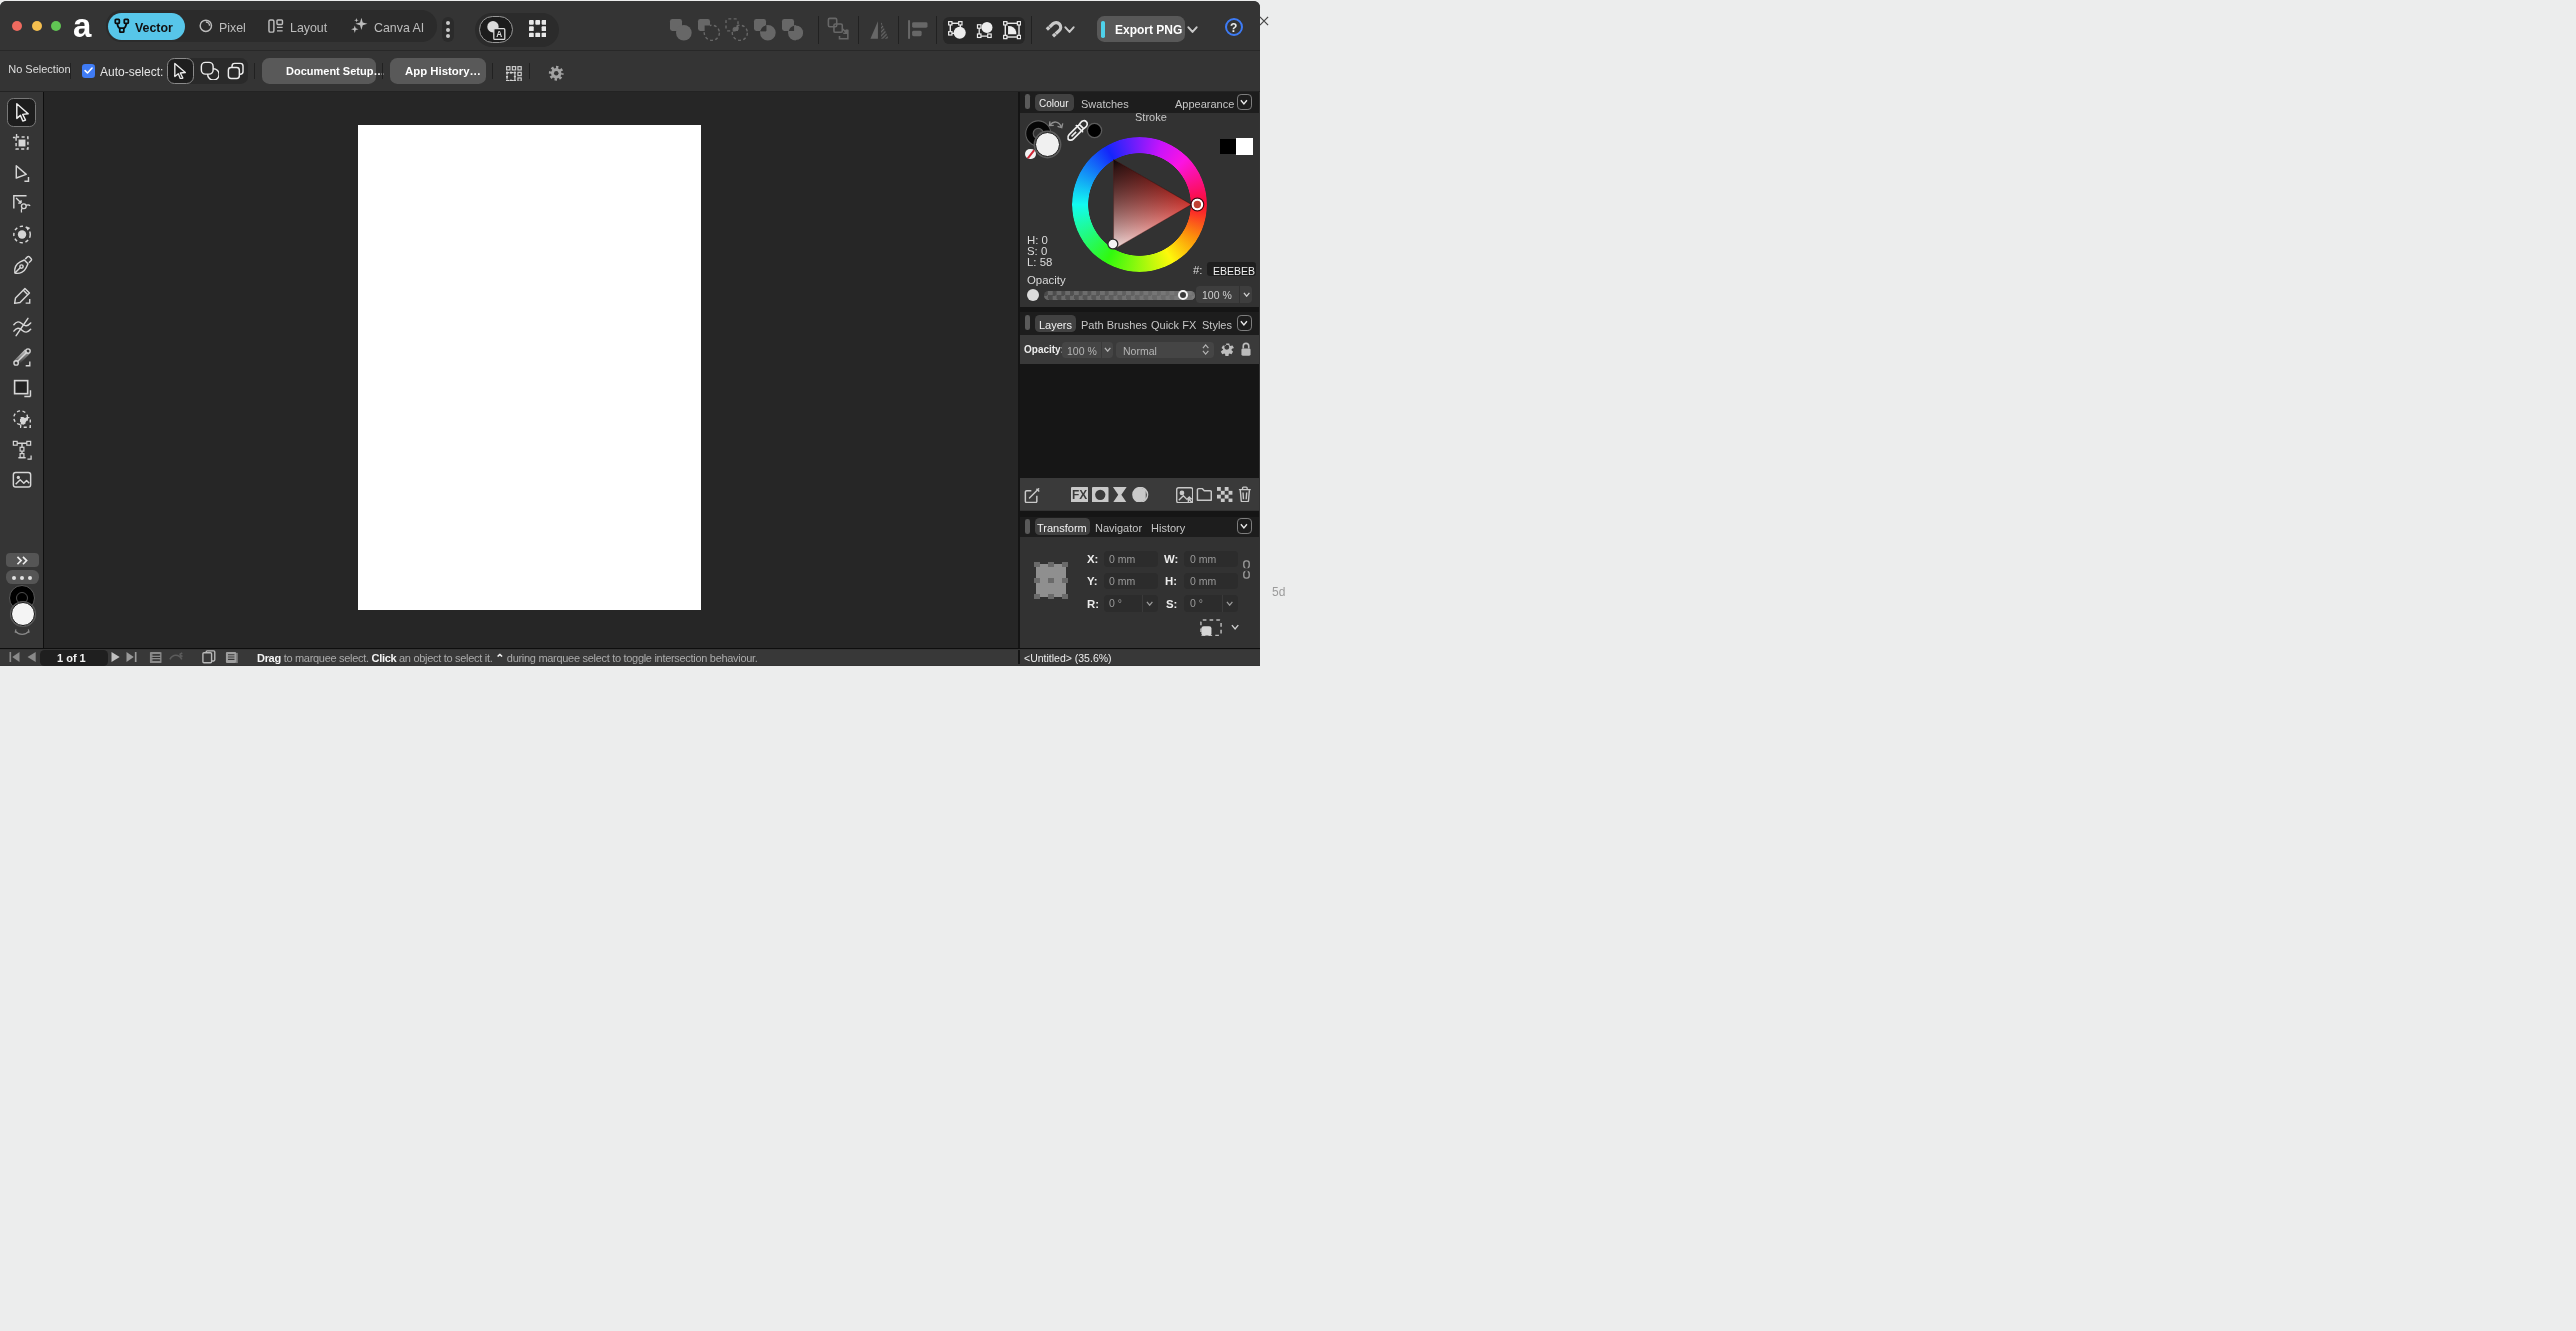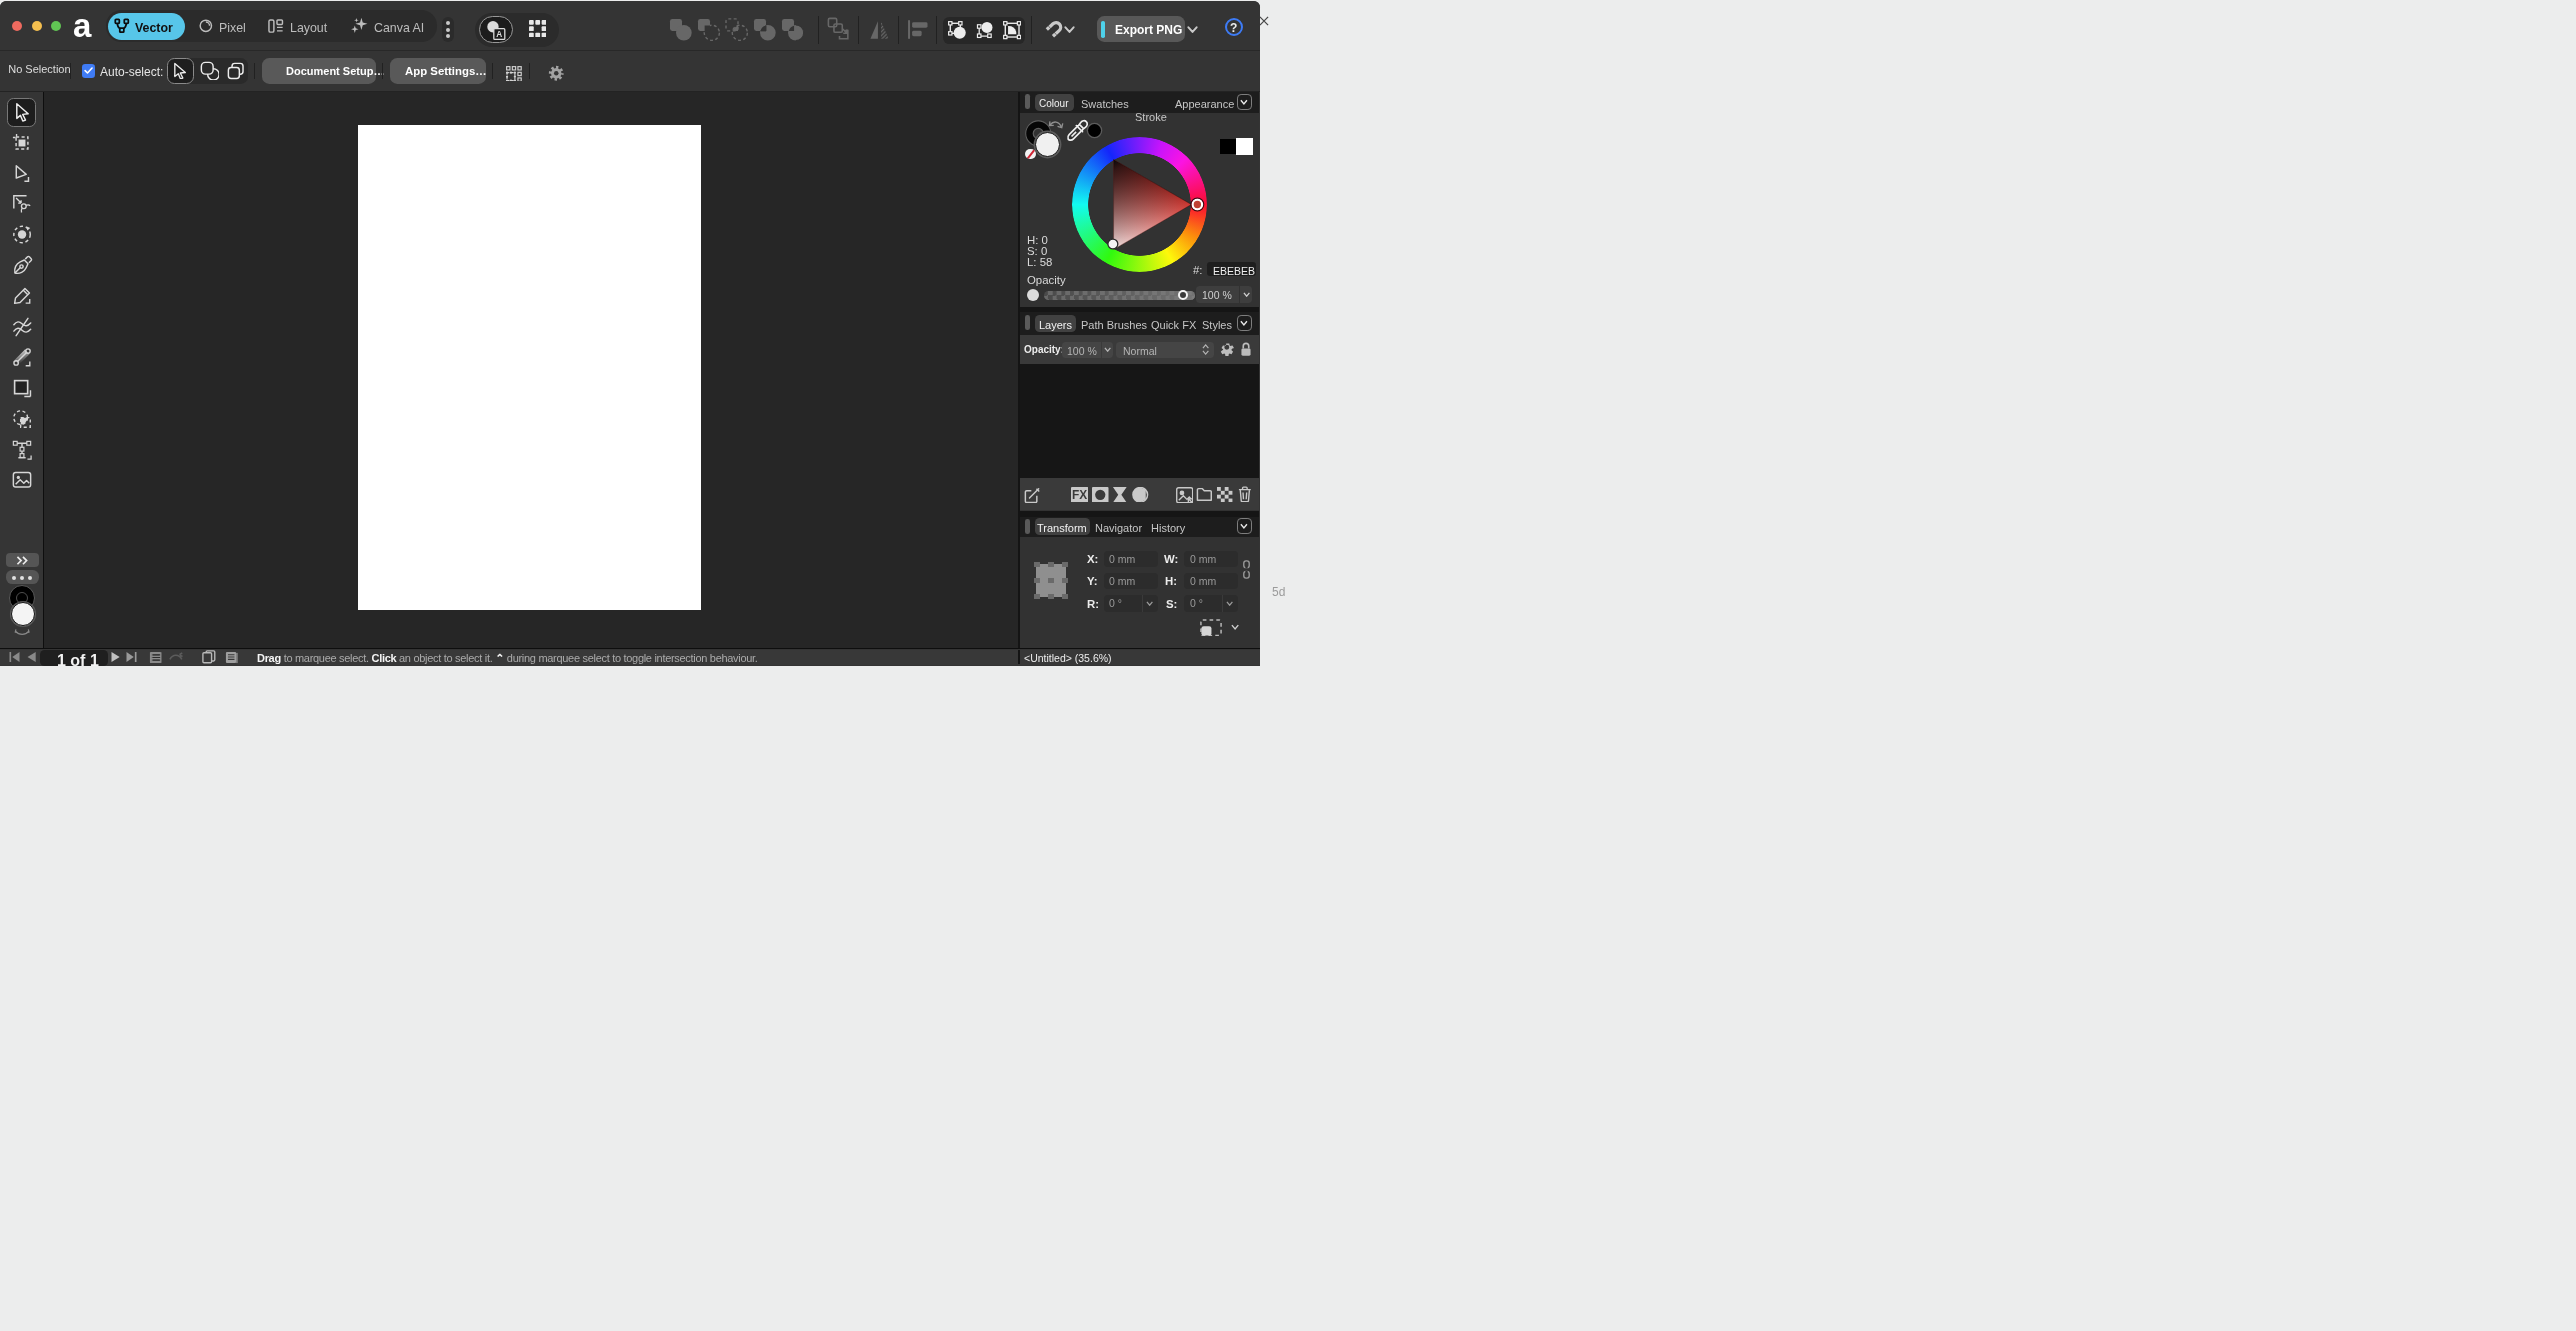--- a/index.html
+++ b/index.html
@@ -227,21 +227,21 @@
       <g fill="none" stroke="#ececec" stroke-width="1.6">
         <rect x="5.5" y="1.5" width="12" height="12" rx="3"></rect>
         <rect x="1.5" y="6" width="12" height="12" rx="3" fill="#2a2a2a"></rect>
       </g>
     </svg>
   <div class="sepv" style="left:254px;top:62px;height:16.5px"></div>
   <div class="abs" style="left:262px;top:57px;width:114px;height:26.5px;background:#595959;border-radius:7.3px"></div>
   <div class="txt" style="left:286px;top:64px;font-size:11px;font-weight:bold;color:#fff">Document Setup…</div>
   <div class="sepv" style="left:382px;top:62px;height:16.5px"></div>
   <div class="abs" style="left:390px;top:57px;width:96px;height:26.5px;background:#595959;border-radius:7.3px"></div>
-  <div class="txt" style="left:405px;top:64px;font-size:11.4px;font-weight:bold;color:#fff">App Settings…</div>
+  <div class="txt" style="left:405px;top:64px;font-size:11.4px;font-weight:bold;color:#fff">App History…</div>
   <div class="sepv" style="left:492px;top:62px;height:16.5px"></div>
 
   <svg class="abs" style="left:506px;top:65px" width="15.6" height="15.6" viewBox="0 0 17 17">
       <g fill="none" stroke="#d2d2d2" stroke-width="1.25">
         <rect x="0.7" y="0.7" width="3.6" height="3.6"></rect>
         <rect x="6.9" y="0.7" width="3.6" height="3.6"></rect>
         <rect x="13" y="0.7" width="3.6" height="3.6"></rect>
         <rect x="13" y="6.9" width="3.6" height="3.6"></rect>
         <rect x="13" y="13" width="3.6" height="3.6"></rect>
         <rect x="1.1" y="7.3" width="8.6" height="8.6" stroke-dasharray="2.6 2"></rect>
@@ -619,21 +619,21 @@
   <div class="abs" style="left:1018px;top:649px;width:2.3px;height:14.6px;background:#141414"></div>
 
   <svg class="abs" style="left:9.2px;top:651px" width="11" height="10" viewBox="0 0 12 11">
       <rect x="0.5" y="0" width="1.8" height="11" fill="#8a8a8a"></rect>
       <path d="M11.5 0 L3.5 5.5 L11.5 11 Z" fill="#8a8a8a"></path>
     </svg>
   <svg class="abs" style="left:26.5px;top:651px" width="9.2" height="10" viewBox="0 0 10 11">
       <path d="M9.5 0 L0.5 5.5 L9.5 11 Z" fill="#8a8a8a"></path>
     </svg>
   <div class="abs" style="left:40px;top:649px;width:68px;height:16px;background:#1f1f1f;border-radius:4.6px"></div>
-  <div class="txt" style="left:57px;top:651px;font-size:16px;font-weight:bold;color:#f2f2f2">1 of 1</div>
+  <div class="txt" style="left:57px;top:651px;font-size:11px;font-weight:bold;color:#f2f2f2">1 of 1</div>
   <svg class="abs" style="left:111px;top:651px" width="9.2" height="10" viewBox="0 0 10 11">
       <path d="M0.5 0 L9.5 5.5 L0.5 11 Z" fill="#c2c2c2"></path>
     </svg>
   <svg class="abs" style="left:126px;top:651px" width="11" height="10" viewBox="0 0 12 11">
       <path d="M0.5 0 L8.5 5.5 L0.5 11 Z" fill="#9a9a9a"></path>
       <rect x="9.7" y="0" width="1.8" height="11" fill="#9a9a9a"></rect>
     </svg>
   <svg class="abs" style="left:149px;top:650px" width="13" height="13" viewBox="0 0 14 14">
       <rect x="1" y="1" width="12" height="12" rx="1" fill="#8a8a8a"></rect>
       <g stroke="#383838" stroke-width="1.3">

